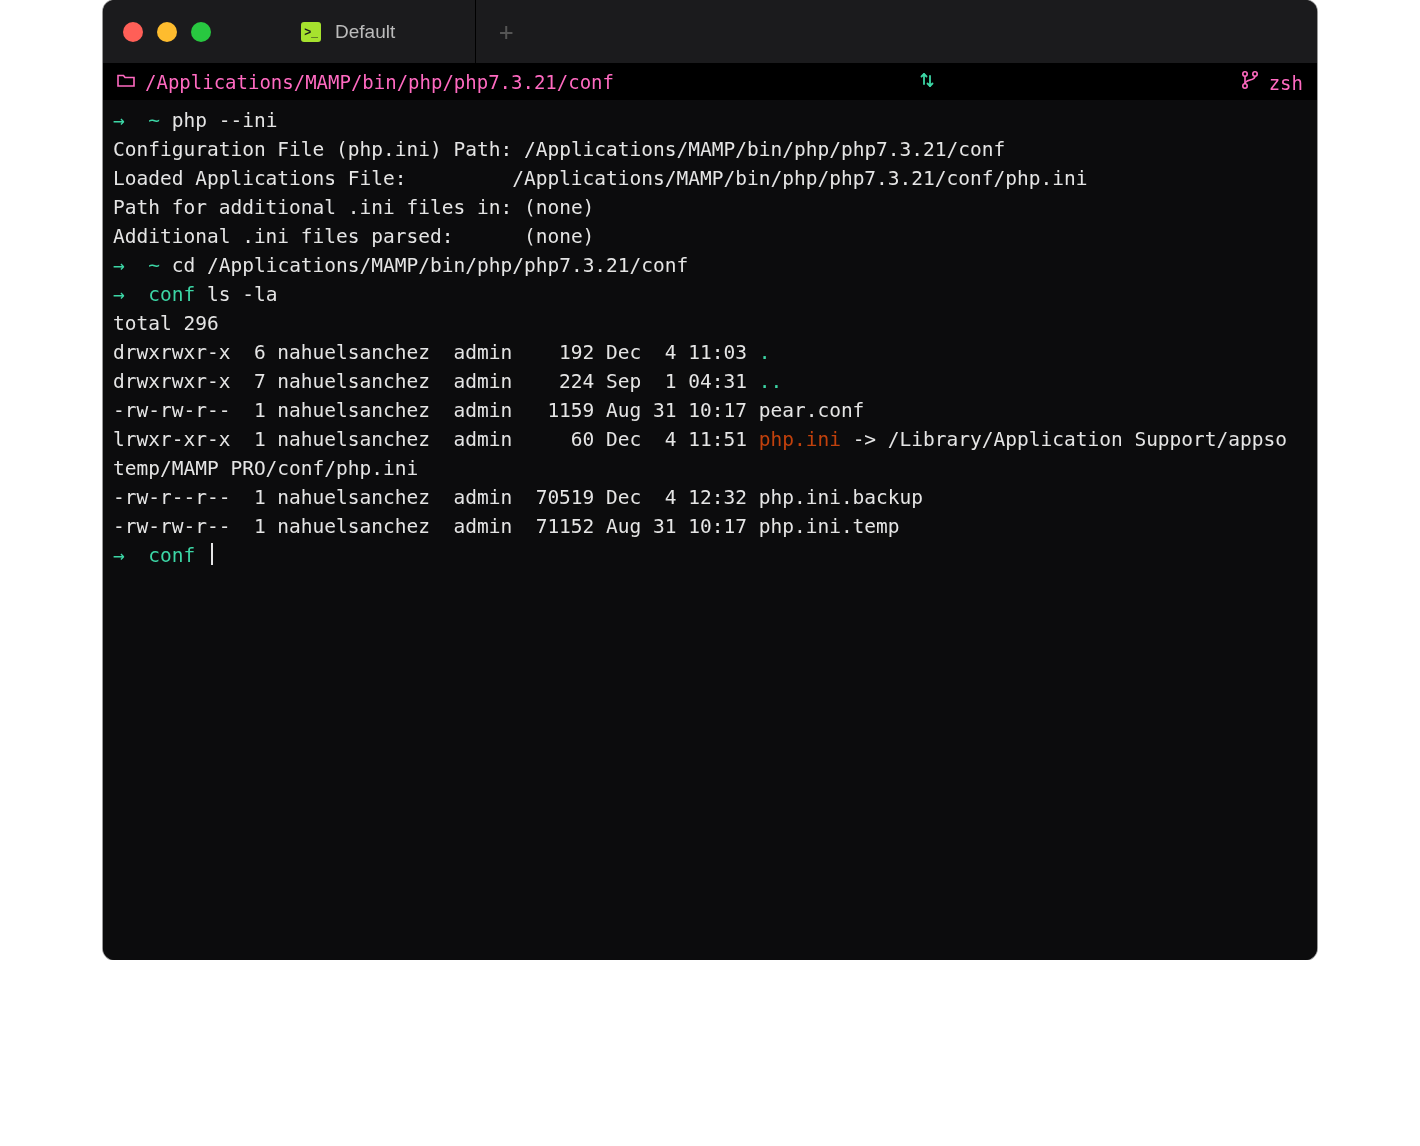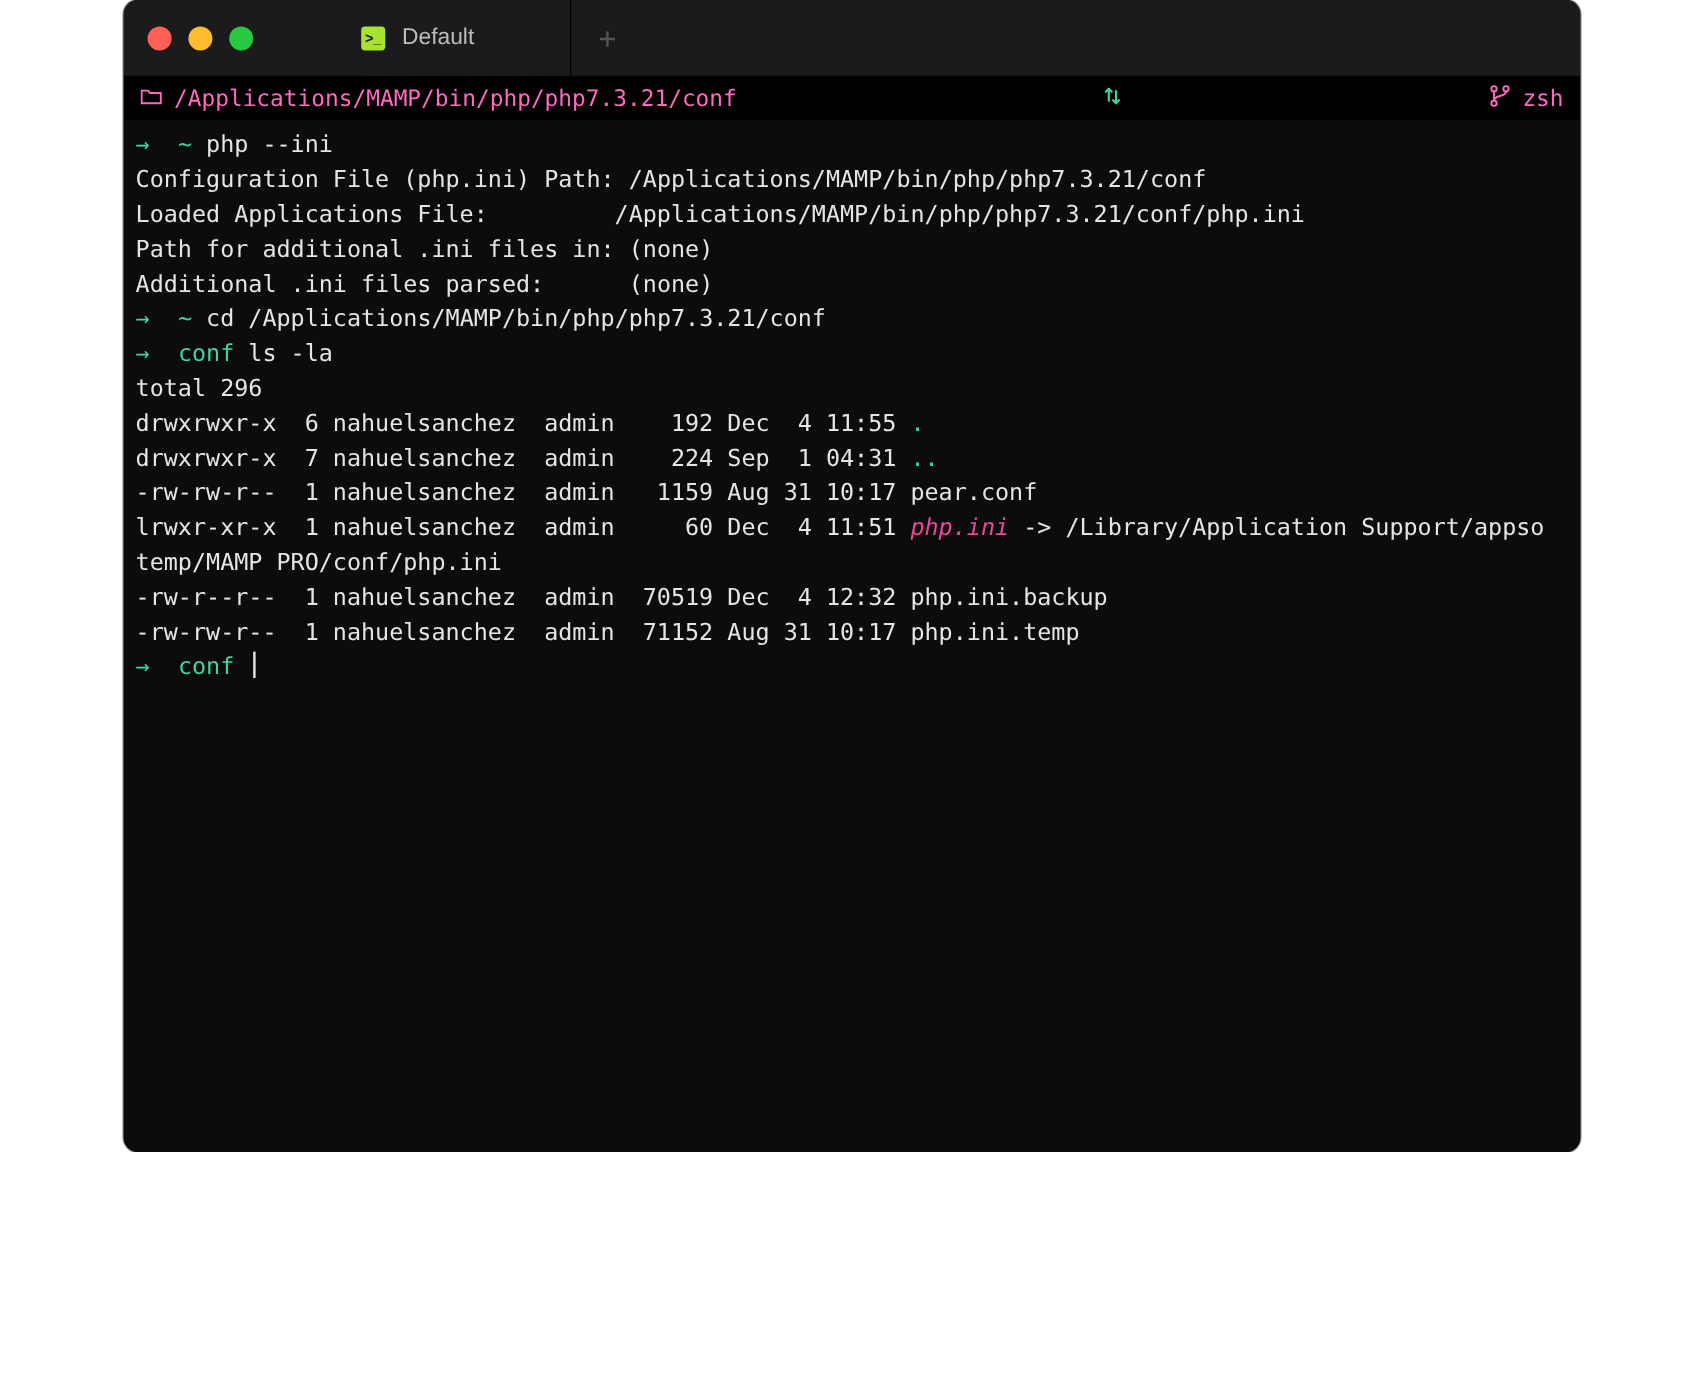--- a/index.html
+++ b/index.html
@@ -97,21 +97,21 @@
     color: #ff6ac1;
     font-size: 18px;
     line-height: 1;
   }
   .pathbar-mid {
     color: #3cd6a5;
     font-size: 18px;
   }
   .pathbar-right {
     display: flex;
-    align-items: center;
+    align-items: flex-end;
     gap: 10px;
     color: #ff6ac1;
   }
   .git-icon {
     color: #ff6ac1;
     font-size: 18px;
   }
   .terminal {
     flex: 1;
     background: #0c0c0d;
@@ -119,21 +119,21 @@
     font-size: 19.5px;
     line-height: 29px;
     padding: 6px 10px;
     white-space: pre;
     overflow: hidden;
     font-family: "SF Mono", "Menlo", "Monaco", "Consolas", monospace;
   }
   .arrow { color: #3cd6a5; }
   .tilde { color: #3cd6a5; }
   .conf-dir { color: #3cd6a5; margin-top: 12px; }
-  .pink { color: #ec4899; font-style: italic; }
+  .pink { color: #c2410c; }
   .cyan { color: #3cd6a5; }
   .cursor {
     display: inline-block;
     width: 2px;
     height: 22px;
     background: #e5e5e5;
     vertical-align: -3px;
     margin-left: 4px;
   }
 </style>
@@ -189,21 +189,21 @@
   </div>
 
   <div class="terminal"><span class="arrow">→</span>  <span class="tilde">~</span> <span>php --ini</span>
 <span><span>Configuration File (php.ini) Path:</span> <span>/Applications/MAMP/bin/php/php7.3.21/conf</span></span>
 <span><span>Loaded Applications File:</span>         <span>/Applications/MAMP/bin/php/php7.3.21/conf/php.ini</span></span>
 <span><span>Path for additional .ini files in:</span> <span>(none)</span></span>
 <span><span>Additional .ini files parsed:</span>      <span>(none)</span></span>
 <span class="arrow">→</span>  <span class="tilde">~</span> <span>cd /Applications/MAMP/bin/php/php7.3.21/conf</span>
 <span class="arrow">→</span>  <span class="conf-dir">conf</span> <span>ls -la</span>
 <span>total 296</span>
-<span><span>drwxrwxr-x  6 nahuelsanchez  admin    192 Dec  4 11:55 </span><span class="cyan">.</span></span>
+<span><span>drwxrwxr-x  6 nahuelsanchez  admin    192 Dec  4 11:03 </span><span class="cyan">.</span></span>
 <span><span>drwxrwxr-x  7 nahuelsanchez  admin    224 Sep  1 04:31 </span><span class="cyan">..</span></span>
 <span>-rw-rw-r--  1 nahuelsanchez  admin   1159 Aug 31 10:17 pear.conf</span>
 <span><span>lrwxr-xr-x  1 nahuelsanchez  admin     60 Dec  4 11:51 </span><span class="pink">php.ini</span><span> -&gt; /Library/Application Support/appso</span></span>
 <span>temp/MAMP PRO/conf/php.ini</span>
 <span>-rw-r--r--  1 nahuelsanchez  admin  70519 Dec  4 12:32 php.ini.backup</span>
 <span>-rw-rw-r--  1 nahuelsanchez  admin  71152 Aug 31 10:17 php.ini.temp</span>
 <span class="arrow">→</span>  <span class="conf-dir">conf</span> <span class="cursor"></span></div>
 
 </div>
 

